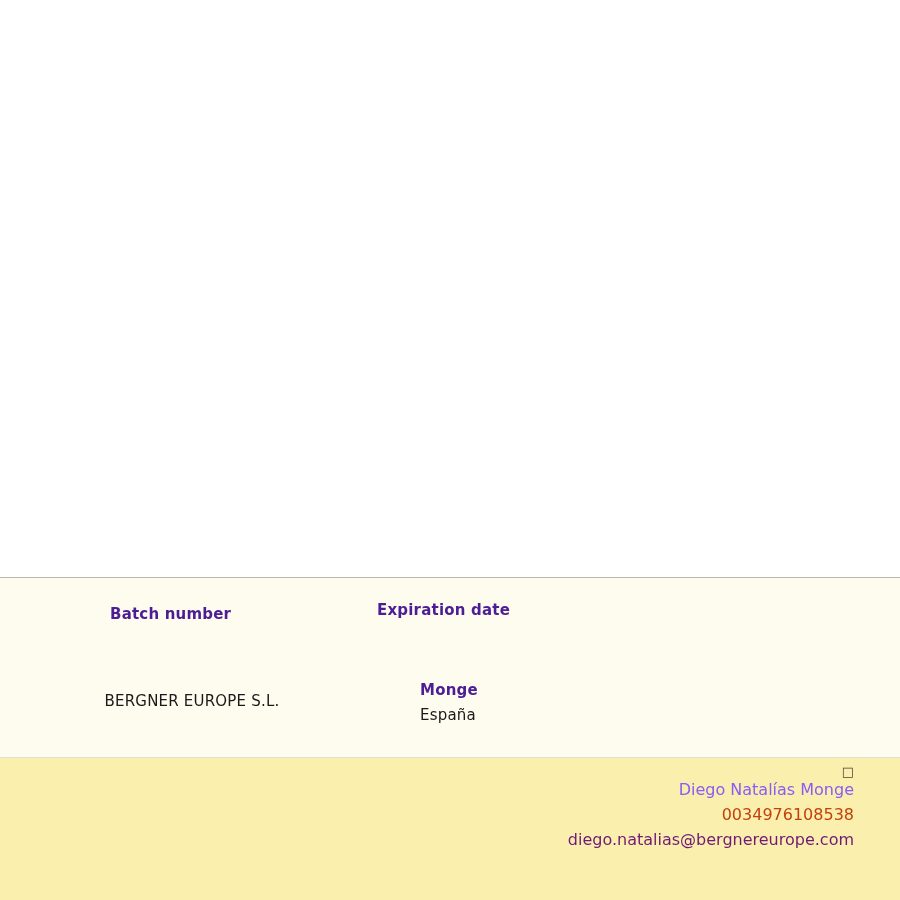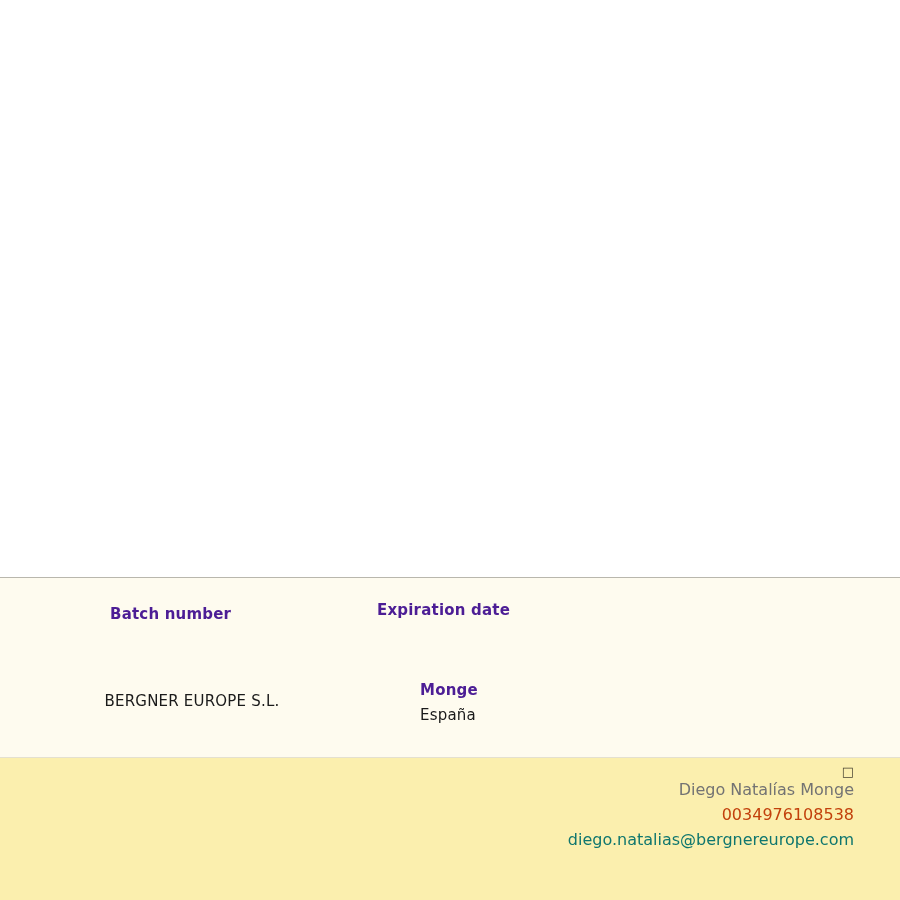--- a/index.html
+++ b/index.html
@@ -73,33 +73,33 @@
   }
   .contact-icon {
     font-size: 13px;
     line-height: 14px;
     color: #4a4534;
     display: block;
     height: 14px;
   }
   .contact-name {
     font-size: 16px;
-    color: #737373;
+    color: #8b5cf6;
     line-height: 22px;
     white-space: nowrap;
   }
   .contact-phone {
     font-size: 16px;
     color: #c2410c;
     line-height: 28px;
     white-space: nowrap;
   }
   .contact-email {
     font-size: 16px;
-    color: #0f766e;
+    color: #701a75;
     line-height: 22px;
     white-space: nowrap;
   }
 </style>
 </head>
 <body>
 
 <div class="page">
 
   <div class="doc-body">

